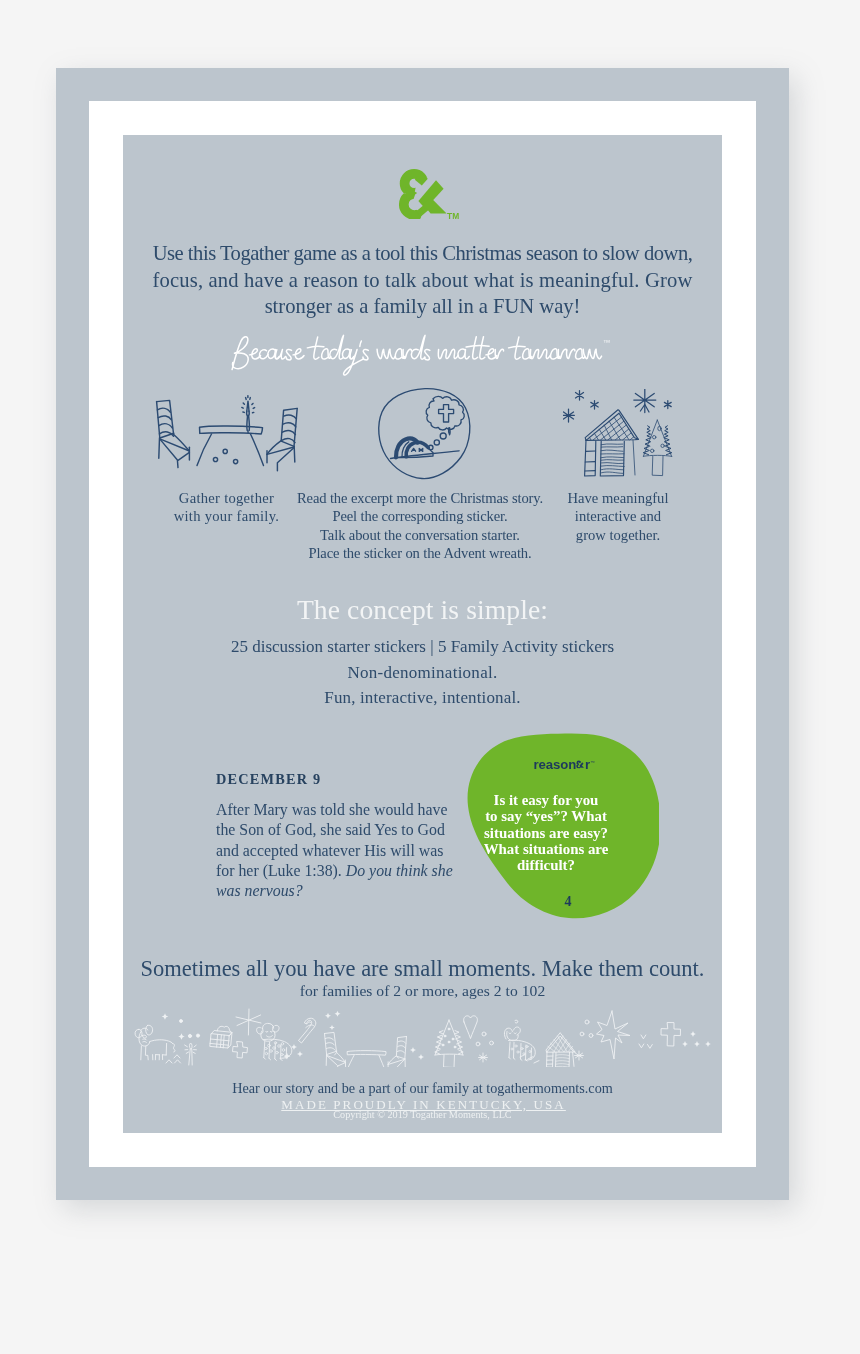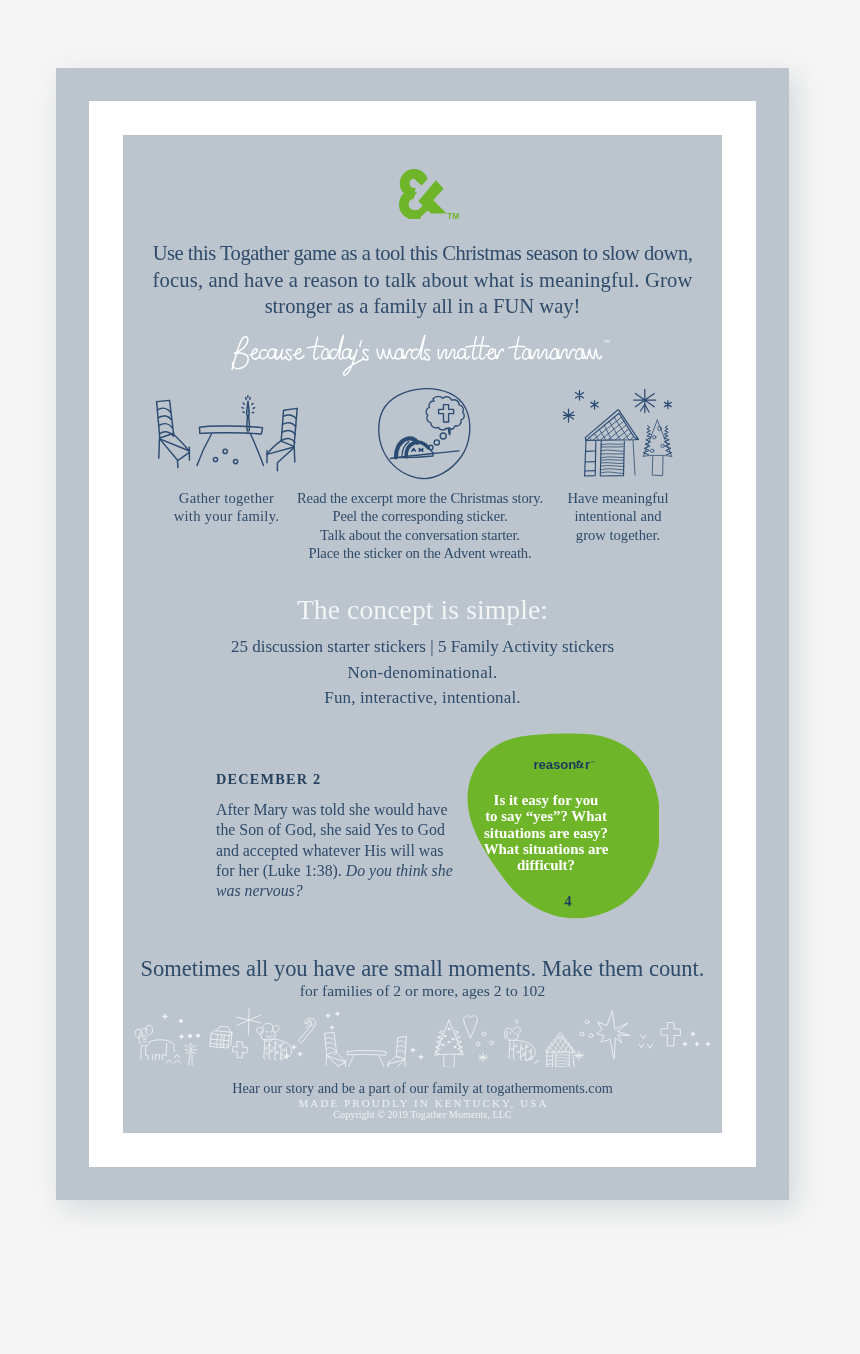--- a/index.html
+++ b/index.html
@@ -57,21 +57,21 @@
   .blob-q{position:absolute;left:353px;top:657px;width:140px;text-align:center;color:#ffffff;
           font-size:14.9px;line-height:16.35px;font-weight:bold;white-space:nowrap;}
   .blob-num{position:absolute;left:375px;top:759px;width:140px;text-align:center;color:#1d3a5c;font-size:14px;font-weight:bold;}
 
   
   .bot-head{position:absolute;left:0;top:821px;width:599px;text-align:center;color:#2e4b6b;font-size:22.5px;letter-spacing:-0.03px;white-space:nowrap;}
   .bot-sub{position:absolute;left:0;top:847px;width:599px;text-align:center;color:#2e4b6b;font-size:15.6px;letter-spacing:0.03px;white-space:nowrap;}
   .doodles{position:absolute;left:9px;top:872px;}
   .bot-link{position:absolute;left:0;top:945px;width:599px;text-align:center;color:#2e4b6b;font-size:14.2px;white-space:nowrap;}
   .bot-made{position:absolute;left:0;top:962px;width:599px;text-align:center;color:#eef1f2;
-            font-family:"Liberation Serif",serif;font-size:11px;letter-spacing:2.1px;text-indent:2.1px;white-space:nowrap;}
+            font-family:"Liberation Serif",serif;font-size:13px;letter-spacing:2.1px;text-indent:2.1px;white-space:nowrap;text-decoration:underline;}
   .bot-copy{position:absolute;left:0;top:974px;width:599px;text-align:center;color:#eef1f2;font-size:10.2px;white-space:nowrap;}
 </style>
 </head>
 <body>
 
 <div id="stage">
   <div class="outer-frame">
     <div class="white-mat">
       <div class="panel">
 
@@ -232,33 +232,33 @@
             <span>with your family.</span>
           </div>
           <div class="cap cap2">
             <span>Read the excerpt more the Christmas story.</span><br>
             <span>Peel the corresponding sticker.</span><br>
             <span>Talk about the conversation starter.</span><br>
             <span>Place the sticker on the Advent wreath.</span>
           </div>
           <div class="cap cap3">
             <span>Have meaningful</span><br>
-            <span>intentional and</span><br>
+            <span>interactive and</span><br>
             <span>grow together.</span>
           </div>
         </div>
 
         <div class="concept-title">The concept is simple:</div>
         <div class="concept-lines">
           <span class="c1">25 discussion starter stickers | 5 Family Activity stickers</span><br>
           <span class="c2">Non-denominational.</span><br>
           <span class="c3">Fun, interactive, intentional.</span>
         </div>
 
-        <div class="dec-title">DECEMBER 2</div>
+        <div class="dec-title">DECEMBER 9</div>
         <div class="dec-body"><span>After Mary was told she would have</span><br><span>the Son of God, she said Yes to God</span><br><span>and accepted whatever His will was</span><br><span>for her (Luke 1:38). </span><i>Do you think she</i><br><i>was nervous?</i></div>
 
         <div class="blob">
           <svg width="192" height="188" viewBox="0 0 192 188">
             <path fill="#6fb52a" d="M98 1.5 C122 1 142 3 158 14 C180 27 192 54 193.5 86 C195 116 186 142 168 161 C150 180 124 188 102 186 C78 184 54 170 38 148 C20 124 4 100 1 74 C-2 48 10 24 32 12 C50 2 76 2 98 1.5 Z"></path>
           </svg>
         </div>
         <div class="blob-logo"><span>reason</span><svg class="amp-mini" width="9" height="11" viewBox="0 0 56 55">
               <defs>
                 <clipPath id="mTop">

